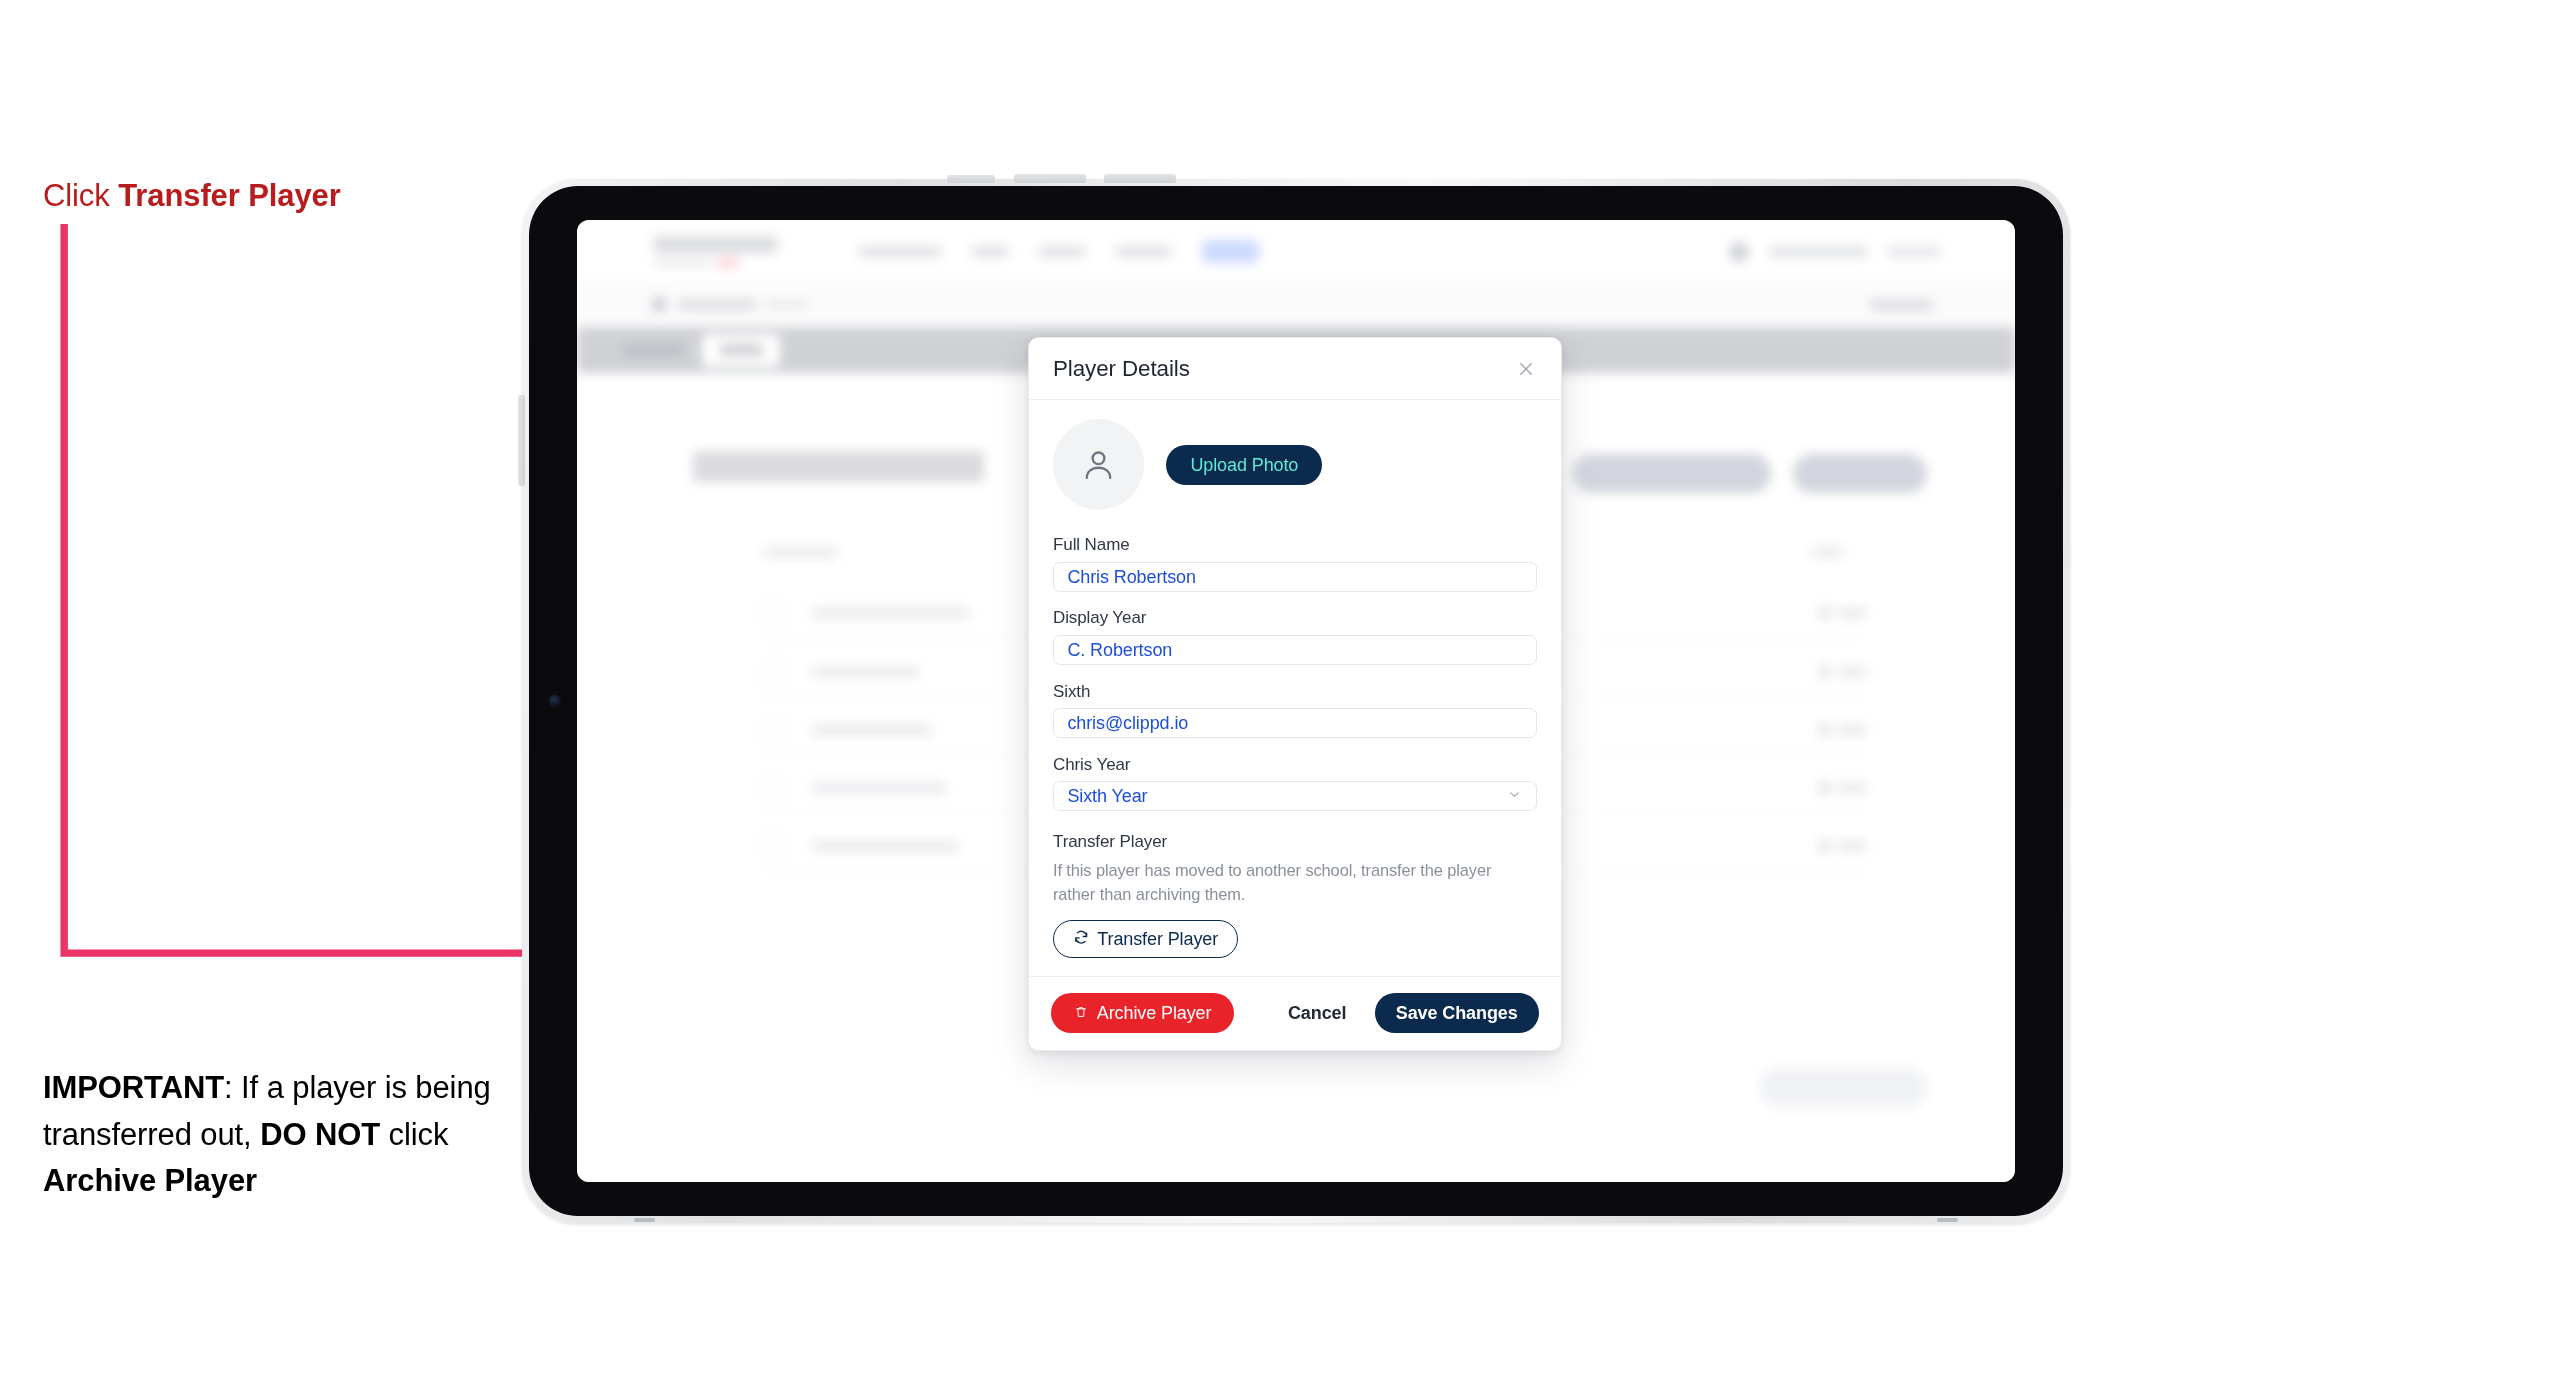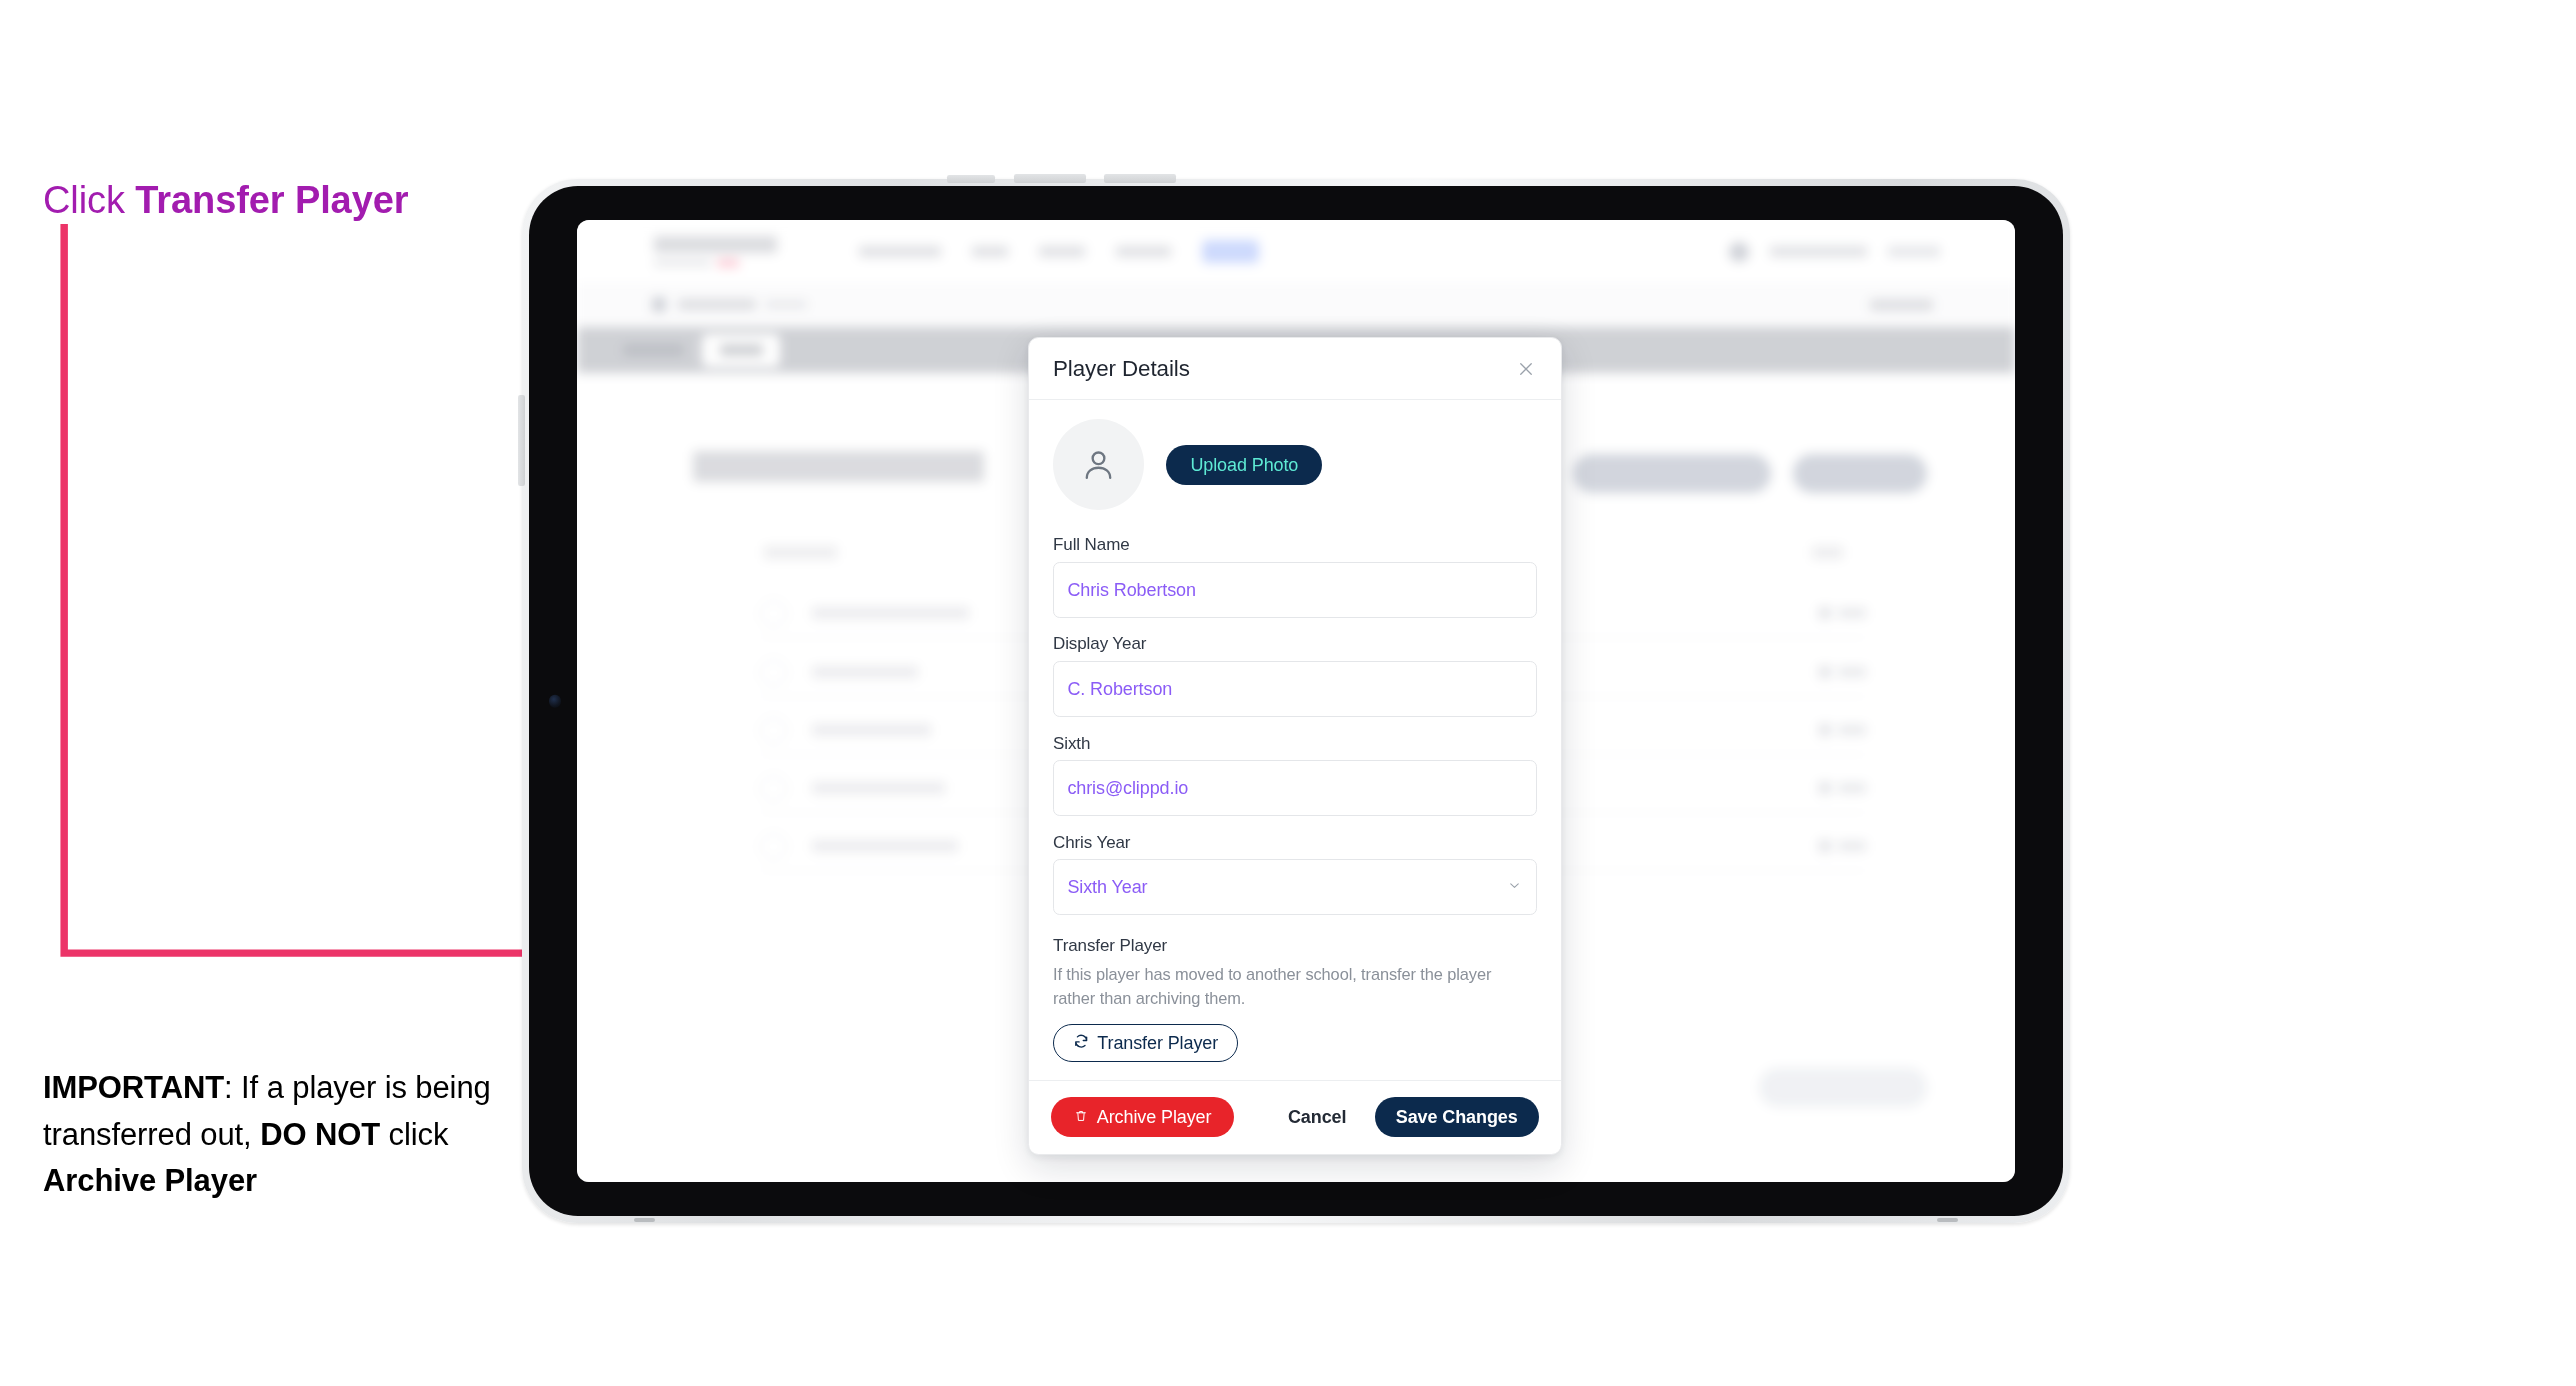--- a/index.html
+++ b/index.html
@@ -14,23 +14,23 @@
     overflow: hidden;
     font-family: "Liberation Sans", sans-serif;
     -webkit-font-smoothing: antialiased;
   }
 
   
   .annot-top {
     position: absolute;
     left: 43px;
     top: 175px;
-    font-size: 38px;
+    font-size: 31px;
     line-height: 1.35;
-    color: #a21caf;
+    color: #b91c1c;
     letter-spacing: -0.1px;
     white-space: nowrap;
   }
   .annot-bottom {
     position: absolute;
     left: 43px;
     top: 1065px;
     width: 448px;
     font-size: 31px;
     line-height: 1.5;
@@ -311,26 +311,26 @@
   .field-label {
     font-size: 17px;
     color: #303845;
     margin-bottom: 6.7px;
     font-weight: 400;
     letter-spacing: -0.1px;
   }
   .field-input {
     width: 100%;
     box-sizing: border-box;
-    height: 56px;
+    height: 30px;
     border: 0.7px solid #e4e6e9;
     border-radius: 6.7px;
     background: #ffffff;
     font-size: 18px;
-    color: #8b5cf6;
+    color: #1d4ed8;
     padding: 0 13.4px;
     font-family: "Liberation Sans", sans-serif;
     outline: none;
     letter-spacing: -0.1px;
   }
   .select-wrap { position: relative; }
   .select-wrap .chev {
     position: absolute;
     right: 15px;
     top: 50%;

